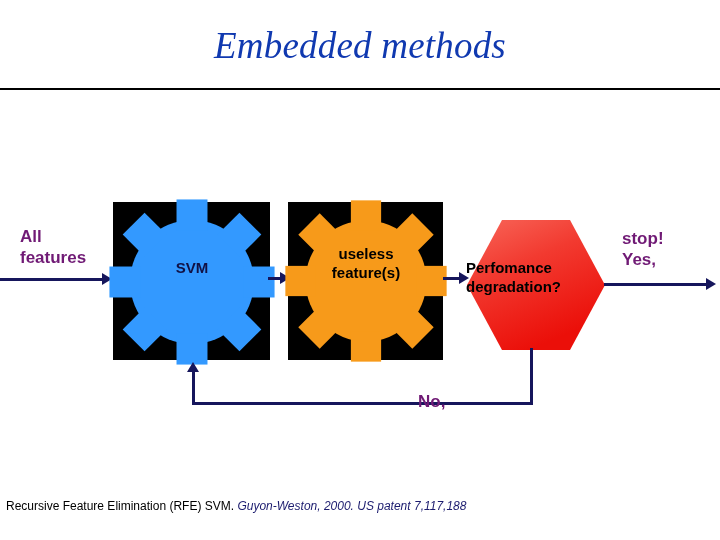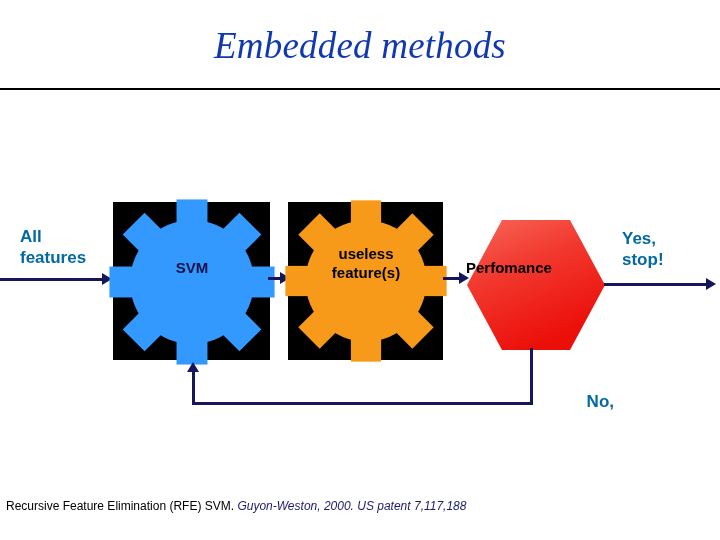--- a/index.html
+++ b/index.html
@@ -34,21 +34,21 @@
     left: 0;
     top: 88px;
     width: 720px;
     height: 2px;
     background: #000000;
   }
 
   
   .nav-label {
     position: absolute;
-    color: #0369a1;
+    color: #701a75;
     font-weight: bold;
     font-size: 17px;
     line-height: 21px;
     font-family: "Liberation Sans", sans-serif;
   }
 
   
   .proc-box {
     position: absolute;
     background: #000000;
@@ -207,35 +207,36 @@
       <linearGradient id="hexGrad" x1="0" y1="0" x2="0.45" y2="1">
         <stop offset="0%" stop-color="#F8675A"></stop>
         <stop offset="42%" stop-color="#F23A30"></stop>
         <stop offset="100%" stop-color="#EB0F09"></stop>
       </linearGradient>
     </defs>
     <polygon points="36,2 104,2 139,67 104,132 36,132 1,67" fill="url(#hexGrad)"></polygon>
   </svg>
   <div id="decision-label" style="top:40px;">
     <div>Perfomance</div>
+    <div>degradation?</div>
   </div>
 </div>
 
 <div class="nav-label" style="left:622px; top:228px; width:90px; text-align:left;">
+  <div>stop!</div>
   <div>Yes,</div>
-  <div>stop!</div>
 </div>
 
 <div class="conn conn-h" style="left:604px; top:283px; width:106px;"></div>
 <div class="arrowhead arrow-right" style="left:706px; top:278px;"></div>
 
 <div class="conn conn-v" style="left:530px; top:348px; height:57px;"></div>
 <div class="conn conn-h" style="left:192px; top:402px; width:341px;"></div>
 <div class="conn conn-v" style="left:192px; top:372px; height:32px;"></div>
 <div class="arrowhead arrow-up" style="left:187px; top:362px;"></div>
 
-<div class="nav-label" style="left:448px; top:391px; width:166px; text-align:right;">
+<div class="nav-label" style="left:418px; top:391px; width:166px; ">
   <div>No,</div>
 </div>
 
 <div id="footnote">
   <span id="footnote-main">Recursive Feature Elimination (RFE) SVM. </span><span id="footnote-cite">Guyon-Weston, 2000. US patent 7,117,188</span>
 </div>
 
 </body></html>

